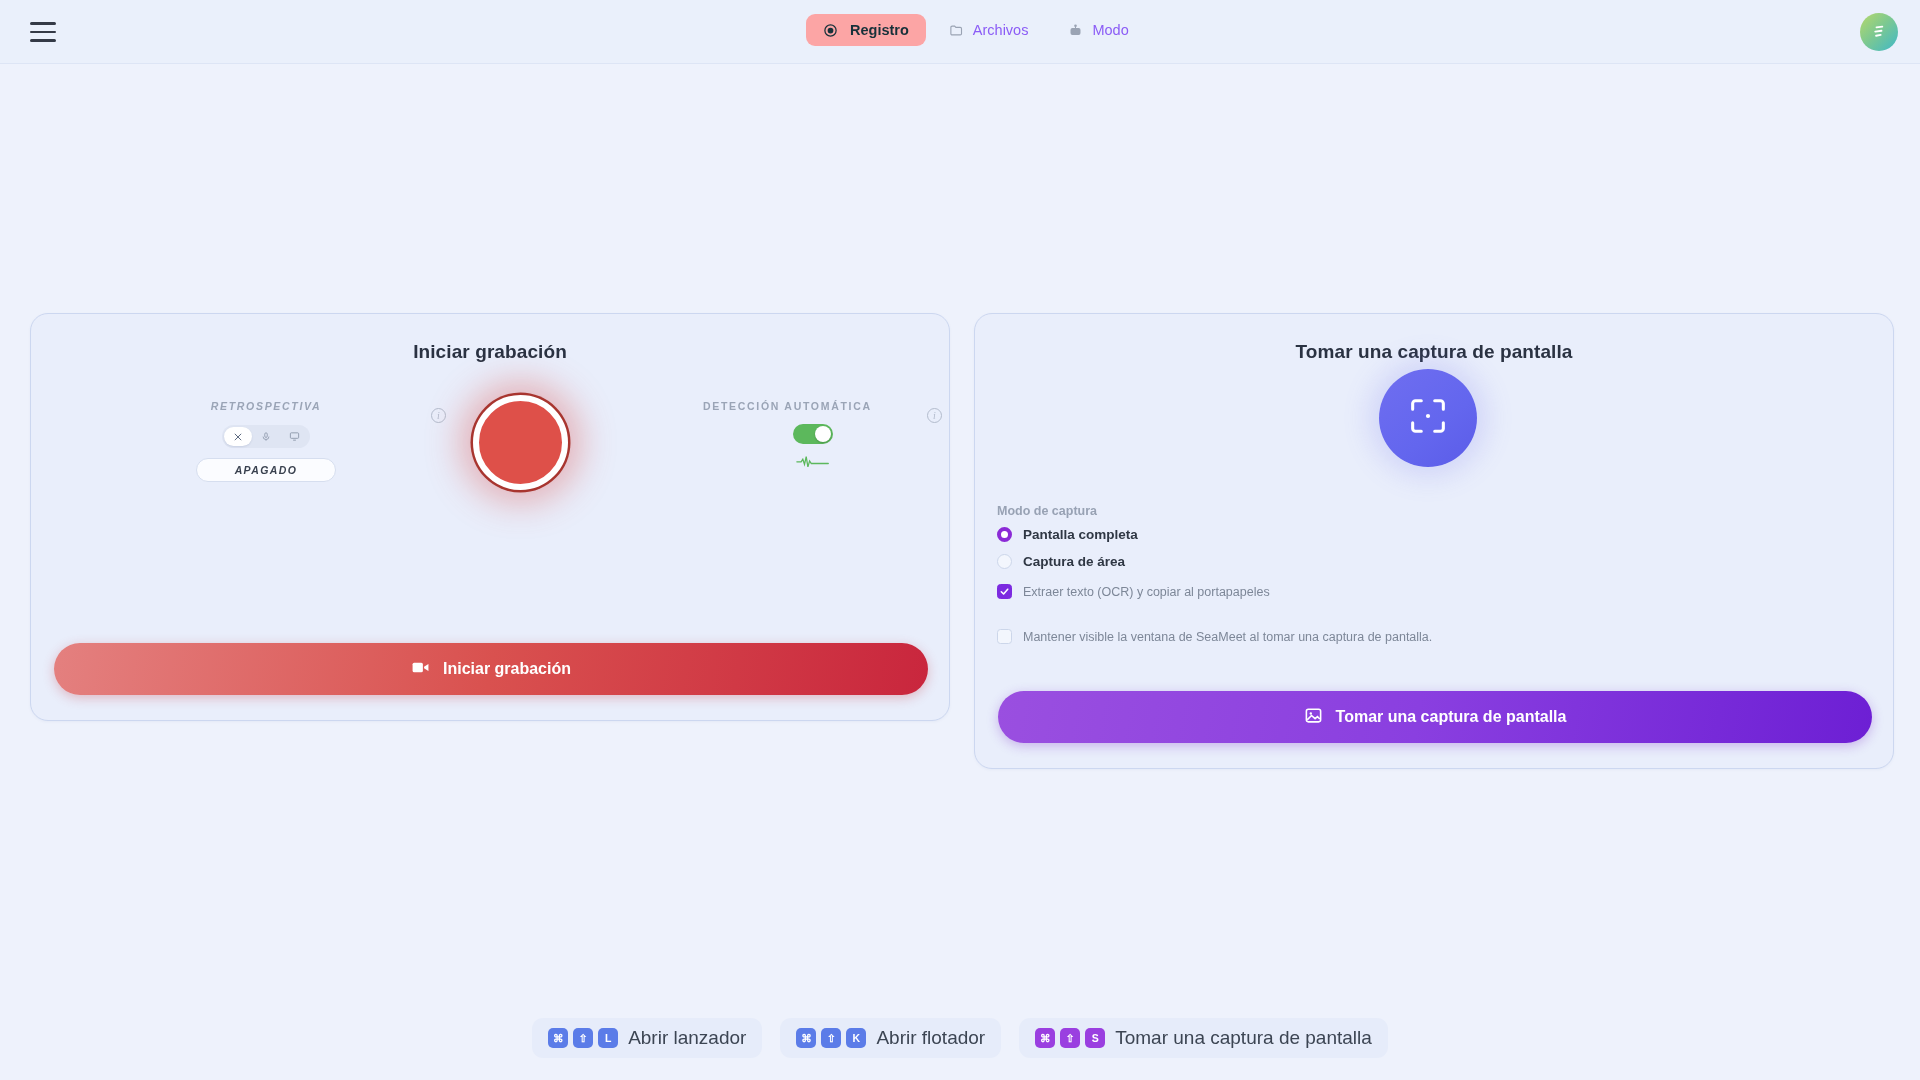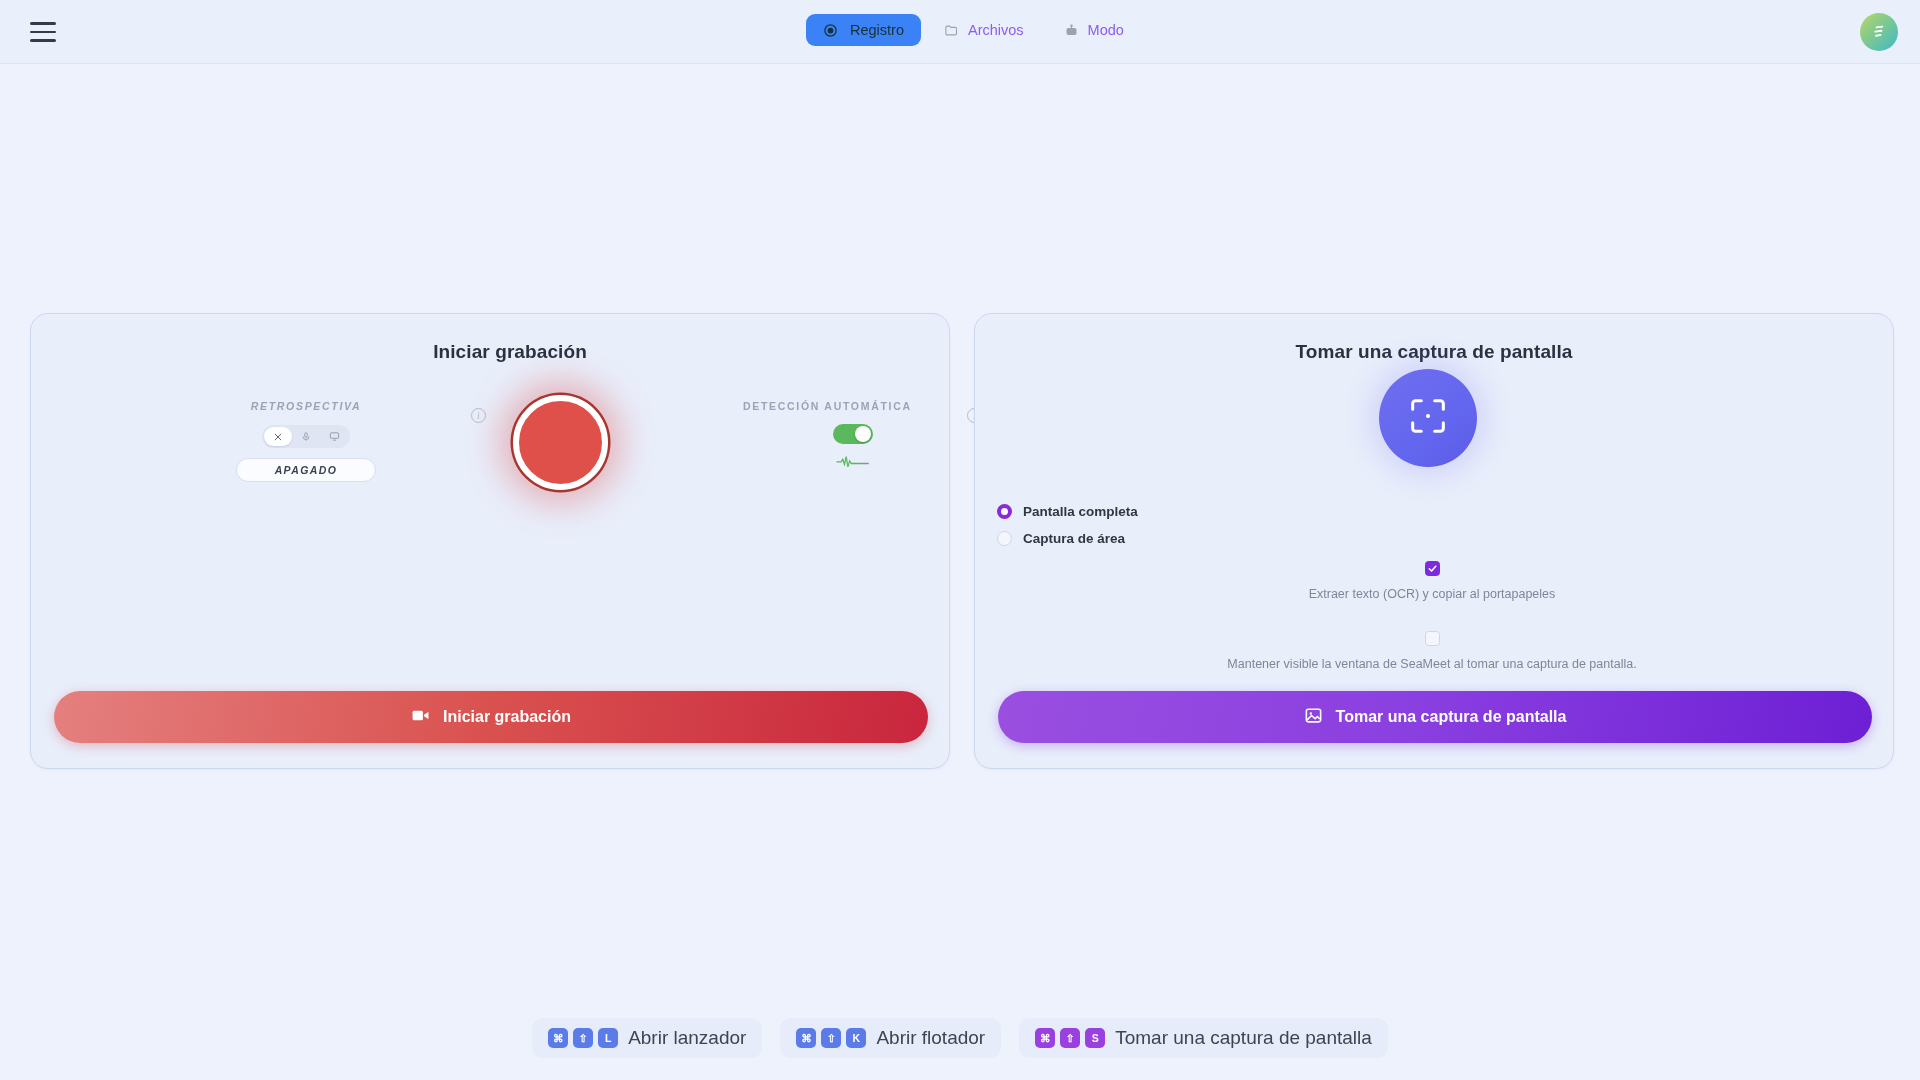--- a/index.html
+++ b/index.html
@@ -56,23 +56,23 @@
     align-items: center;
     gap: 9px;
     padding: 8px 17px;
     border-radius: 9px;
     font-size: 14.5px;
     color: #8b5cf6;
     cursor: pointer;
     white-space: nowrap;
   }
   .tab.active {
-    background: #3b82f6;
+    background: #fca5a5;
     color: #17313a;
-    font-weight: 400;
+    font-weight: 700;
     gap: 12px;
   }
   .tab .ticon { display: flex; align-items: center; }
 
   .avatar {
     position: absolute;
     right: 22px;
     top: 13px;
     width: 38px;
     height: 38px;
@@ -93,21 +93,21 @@
     height: 1016px;
   }
 
   .card {
     position: absolute;
     background: #e9eefb;
     border: 1px solid #ccd7f0;
     border-radius: 18px;
     box-shadow: 0 1px 3px rgba(60,80,140,0.05);
   }
-  #card-record  { left: 30px;  top: 249px; width: 920px; height: 456px; padding-left: 40px; }
+  #card-record  { left: 30px;  top: 249px; width: 920px; height: 408px; }
   #card-capture { left: 974px; top: 249px; width: 920px; height: 456px; }
 
   .card-title {
     text-align: center;
     font-size: 19px;
     font-weight: 700;
     color: #2a3242;
     margin-top: 27px;
     letter-spacing: 0.1px;
   }
@@ -299,21 +299,21 @@
     background: #f3f6fd;
     flex: none;
     position: relative;
   }
   .radio.on {
     border: 4.3px solid #8b2ad6;
     background: #fff;
   }
   .radio-label { font-size: 13.5px; color: #2f3744; }
 
-  .check-row { margin-top: 15px; flex-direction: column; }
+  .check-row { margin-top: 15px; }
   .cbox {
     width: 15px; height: 15px;
     border-radius: 3.5px;
     border: 1.6px solid #ccd6ea;
     background: #f3f6fd;
     flex: none;
     display: flex; align-items: center; justify-content: center;
   }
   .cbox.on { background: #7c2ae0; border-color: #7c2ae0; }
   .check-label { font-size: 12.5px; color: #7d8798; }
@@ -481,20 +481,21 @@
           <path d="M8 17 V11 a3 3 0 0 1 3 -3 H17"></path>
           <path d="M31 8 H37 a3 3 0 0 1 3 3 V17"></path>
           <path d="M40 31 V37 a3 3 0 0 1 -3 3 H31"></path>
           <path d="M17 40 H11 a3 3 0 0 1 -3 -3 V31"></path>
           <circle cx="24" cy="24" r="2.2" fill="#ffffff" stroke="none"></circle>
         </svg>
       </span>
     </div>
 
     <div class="opt-area">
+      <div class="opt-title">Modo de captura</div>
 
       <div class="radio-row">
         <span class="radio on"></span>
         <span class="radio-label">Pantalla completa</span>
       </div>
 
       <div class="radio-row">
         <span class="radio"></span>
         <span class="radio-label">Captura de área</span>
       </div>

